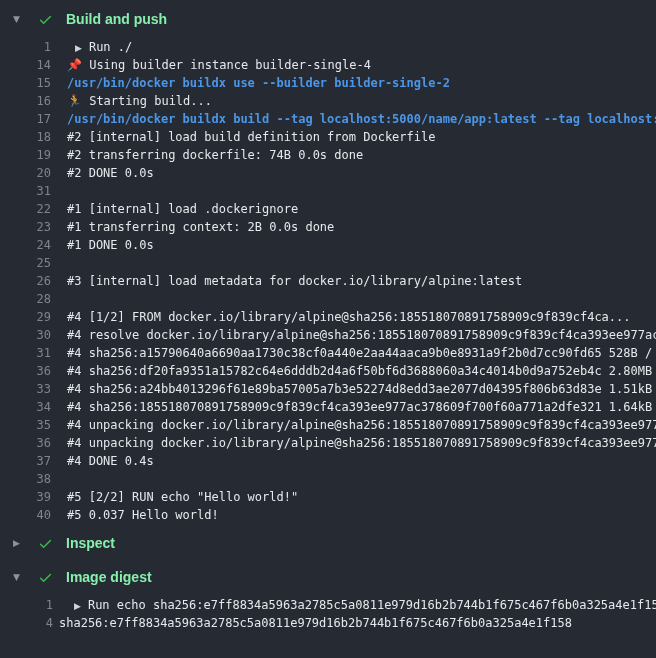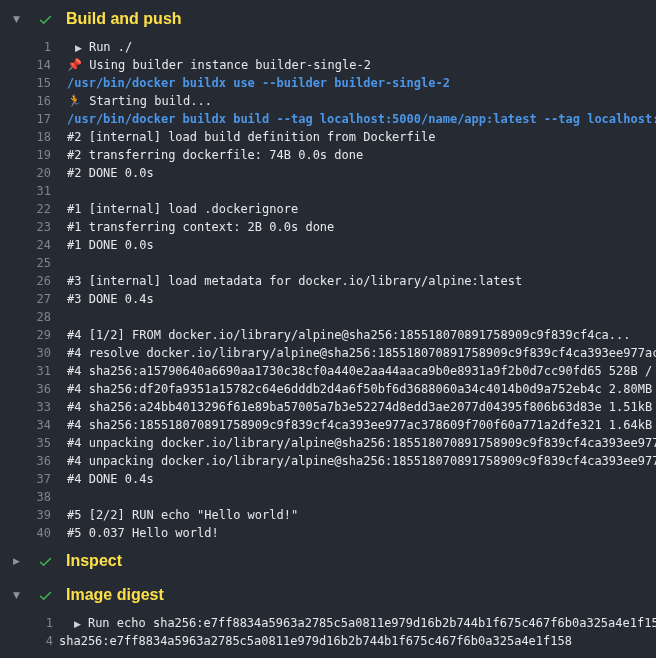--- a/index.html
+++ b/index.html
@@ -23,22 +23,22 @@
     font-size:9px;line-height:22px;
     color:#8b949e;
     font-family:"DejaVu Sans",sans-serif;
     text-align:left;
   }
   .check{margin-left:14px;width:15px;height:15px;display:flex;align-items:center;}
   .check svg{display:block;}
   .title{
     margin-left:13px;
     font-family:"Liberation Sans","DejaVu Sans",sans-serif;
-    font-weight:700;font-size:16px;
-    color:#fde047;
+    font-weight:700;font-size:14px;
+    color:#86efac;
   }
   .lines{margin-top:8px;}
   .sec-inspect{margin-top:8px;}
   .sec-digest{margin-top:12px;}
   .line{
     display:flex;align-items:baseline;
     height:18px;line-height:18px;
     font-size:12px;
     white-space:pre;
     overflow:hidden;
@@ -75,34 +75,33 @@
       <span class="chev">▼</span>
       <span class="check">
         <svg width="15" height="15" viewBox="0 0 16 16" aria-hidden="true">
           <path fill="#3fb950" d="M13.78 4.22a.75.75 0 010 1.06l-7.25 7.25a.75.75 0 01-1.06 0L2.22 9.28a.75.75 0 111.06-1.06L6 10.94l6.72-6.72a.75.75 0 011.06 0z"></path>
         </svg>
       </span>
       <span class="title">Build and push</span>
     </div>
     <div class="lines">
         <div class="line"><span class="num">1</span><span class="txt run"><span class="arrow">▶</span>Run ./</span></div>
-        <div class="line"><span class="num">14</span><span class="txt">📌 Using builder instance builder-single-2</span></div>
+        <div class="line"><span class="num">14</span><span class="txt">📌 Using builder instance builder-single-4</span></div>
         <div class="line"><span class="num">15</span><span class="txt cmd">/usr/bin/docker buildx use --builder builder-single-2</span></div>
         <div class="line"><span class="num">16</span><span class="txt">🏃 Starting build...</span></div>
         <div class="line"><span class="num">17</span><span class="txt cmd">/usr/bin/docker buildx build --tag localhost:5000/name/app:latest --tag localhost:50</span></div>
         <div class="line"><span class="num">18</span><span class="txt">#2 [internal] load build definition from Dockerfile</span></div>
         <div class="line"><span class="num">19</span><span class="txt">#2 transferring dockerfile: 74B 0.0s done</span></div>
         <div class="line"><span class="num">20</span><span class="txt">#2 DONE 0.0s</span></div>
         <div class="line"><span class="num">31</span><span class="txt"></span></div>
         <div class="line"><span class="num">22</span><span class="txt">#1 [internal] load .dockerignore</span></div>
         <div class="line"><span class="num">23</span><span class="txt">#1 transferring context: 2B 0.0s done</span></div>
         <div class="line"><span class="num">24</span><span class="txt">#1 DONE 0.0s</span></div>
         <div class="line"><span class="num">25</span><span class="txt"></span></div>
         <div class="line"><span class="num">26</span><span class="txt">#3 [internal] load metadata for docker.io/library/alpine:latest</span></div>
-        <div class="line"><span class="num">27</span><span class="txt">#3 DONE 0.4s</span></div>
         <div class="line"><span class="num">28</span><span class="txt"></span></div>
         <div class="line"><span class="num">29</span><span class="txt">#4 [1/2] FROM docker.io/library/alpine@sha256:185518070891758909c9f839cf4ca...</span></div>
         <div class="line"><span class="num">30</span><span class="txt">#4 resolve docker.io/library/alpine@sha256:185518070891758909c9f839cf4ca393ee977ac37</span></div>
         <div class="line"><span class="num">31</span><span class="txt">#4 sha256:a15790640a6690aa1730c38cf0a440e2aa44aaca9b0e8931a9f2b0d7cc90fd65 528B / 5</span></div>
         <div class="line"><span class="num">36</span><span class="txt">#4 sha256:df20fa9351a15782c64e6dddb2d4a6f50bf6d3688060a34c4014b0d9a752eb4c 2.80MB /</span></div>
         <div class="line"><span class="num">33</span><span class="txt">#4 sha256:a24bb4013296f61e89ba57005a7b3e52274d8edd3ae2077d04395f806b63d83e 1.51kB /</span></div>
         <div class="line"><span class="num">34</span><span class="txt">#4 sha256:185518070891758909c9f839cf4ca393ee977ac378609f700f60a771a2dfe321 1.64kB /</span></div>
         <div class="line"><span class="num">35</span><span class="txt">#4 unpacking docker.io/library/alpine@sha256:185518070891758909c9f839cf4ca393ee977a</span></div>
         <div class="line"><span class="num">36</span><span class="txt">#4 unpacking docker.io/library/alpine@sha256:185518070891758909c9f839cf4ca393ee977a</span></div>
         <div class="line"><span class="num">37</span><span class="txt">#4 DONE 0.4s</span></div>

